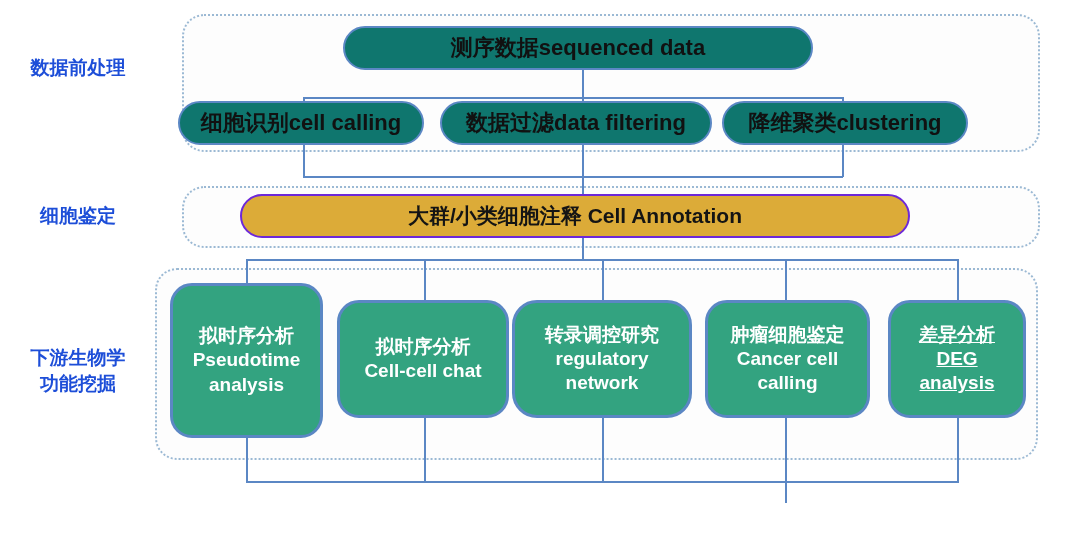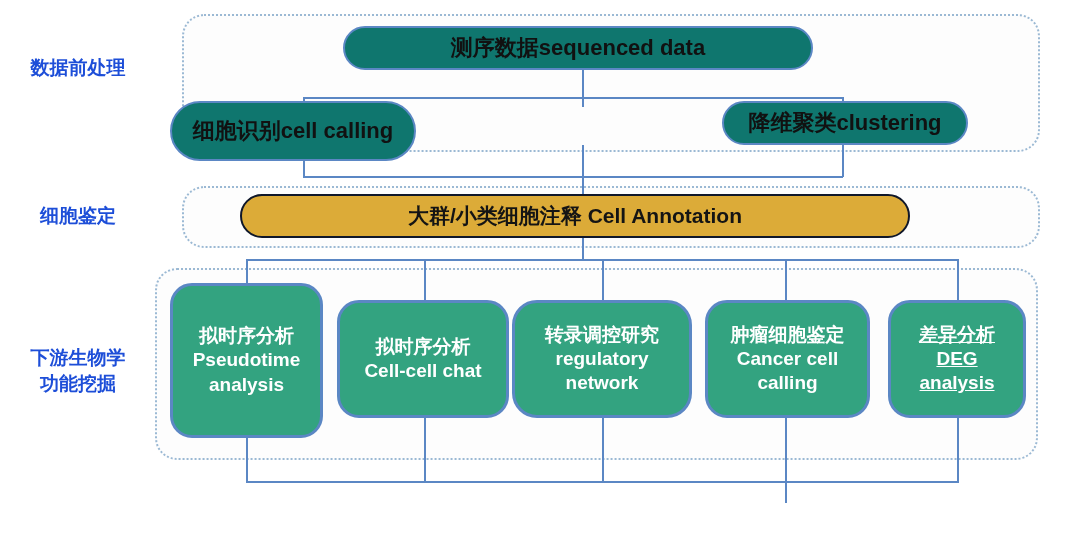--- a/index.html
+++ b/index.html
@@ -47,21 +47,21 @@
     justify-content:center;
     text-align:center;
     z-index:4;
   }
 
   
   .goldbar{
     position:absolute;
     box-sizing:border-box;
     background:#dcab38;
-    border:2px solid #0f172a;
+    border:2px solid #6d28d9;
     border-radius:28px;
     color:#141414;
     font-size:21px;
     font-weight:700;
     display:flex;
     align-items:center;
     justify-content:center;
     text-align:center;
     z-index:4;
   }
@@ -105,22 +105,23 @@
   <div class="group" style="left:182px;top:14px;width:858px;height:138px;"></div>
 
   <div class="vline" style="left:582px;top:70px;height:28px;"></div>
   <div class="hline" style="left:303px;top:97px;width:540px;"></div>
   <div class="vline" style="left:303px;top:97px;height:10px;"></div>
   <div class="vline" style="left:582px;top:97px;height:10px;"></div>
   <div class="vline" style="left:842px;top:97px;height:10px;"></div>
 
   <div class="pill" style="left:343px;top:26px;width:470px;height:44px;">测序数据sequenced data</div>
 
-  <div class="pill" style="left:170px;top:101px;width:246px;height:60px;">细胞识别cell calling</div>
+  <div class="pill" style="left:178px;top:101px;width:246px;height:44px;">细胞识别cell calling</div>
 
+  <div class="pill" style="left:440px;top:101px;width:272px;height:44px;">数据过滤data filtering</div>
 
   <div class="pill" style="left:722px;top:101px;width:246px;height:44px;">降维聚类clustering</div>
 
   <div class="vline" style="left:303px;top:145px;height:32px;"></div>
   <div class="vline" style="left:582px;top:145px;height:32px;"></div>
   <div class="vline" style="left:842px;top:145px;height:32px;"></div>
   <div class="hline" style="left:303px;top:176px;width:540px;"></div>
   <div class="vline" style="left:582px;top:176px;height:20px;"></div>
 
   <div class="group" style="left:182px;top:186px;width:858px;height:62px;"></div>

